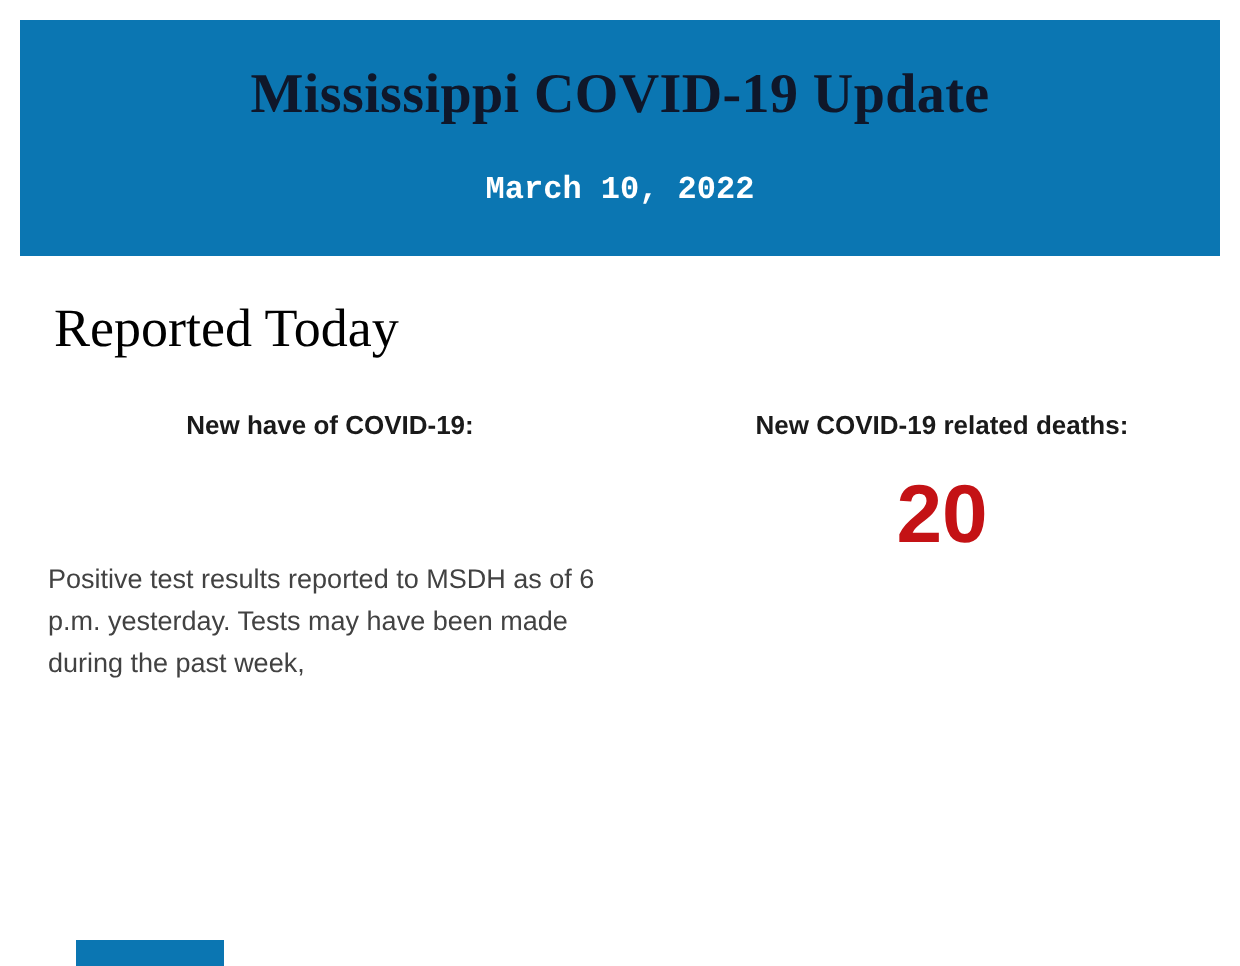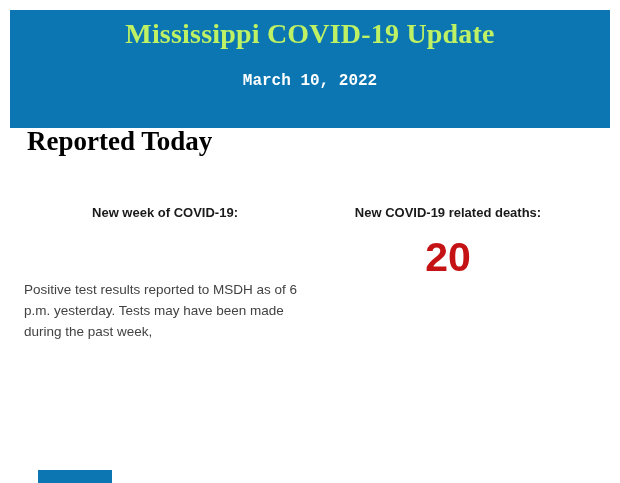--- a/index.html
+++ b/index.html
@@ -7,55 +7,55 @@
   body { position: relative; font-family: "Liberation Sans", sans-serif; }
 
   .banner {
     position: absolute;
     left: 10px; top: 10px;
     width: 600px; height: 118px;
     background: #0b76b2;
     text-align: center;
   }
   .banner-title {
-    padding-top: 8px;
+    padding-top: 22px;
     font-family: "Liberation Serif", "DejaVu Serif", serif;
     font-weight: bold;
     font-size: 28px;
     letter-spacing: 0.2px;
-    color: #bef264;
+    color: #0f172a;
   }
   .banner-date {
     margin-top: 22px;
     font-family: Liberation Mono, monospace;
     font-weight: bold;
     font-size: 16px;
     color: #ffffff;
   }
 
   .section-heading {
     position: absolute;
-    left: 27px; top: 126px;
+    left: 27px; top: 149px;
     font-family: "Liberation Serif", "DejaVu Serif", serif;
-    font-weight: bold;
+    font-weight: normal;
     font-size: 27px;
     color: #000000;
   }
 
   .stats {
     position: absolute;
     left: 0; top: 205px;
     width: 620px;
     display: flex;
   }
   .stat-col {
     width: 282px;
   }
   .stat-col.left  { margin-left: 24px; }
-  .stat-col.right { margin-left: 1px; }
+  .stat-col.right { margin-left: 24px; }
 
   .stat-label {
     text-align: center;
     font-weight: bold;
     font-size: 13px;
     color: #1a1a1a;
   }
   .stat-value {
     margin-top: 17px;
     text-align: center;
@@ -85,21 +85,21 @@
 
 <div class="banner">
   <div class="banner-title">Mississippi COVID-19 Update</div>
   <div class="banner-date">March 10, 2022</div>
 </div>
 
 <div class="section-heading">Reported Today</div>
 
 <div class="stats">
   <div class="stat-col left">
-    <div class="stat-label">New week of COVID-19:</div>
+    <div class="stat-label">New have of COVID-19:</div>
     <div class="stat-desc">Positive test results reported to MSDH as of 6 p.m. yesterday. Tests may have been made during the past week,</div>
   </div>
 
   <div class="stat-col right">
     <div class="stat-label">New COVID-19 related deaths:</div>
     <div class="stat-value deaths">20</div>
   </div>
 </div>
 
 <div class="footer-partial-banner"></div>

